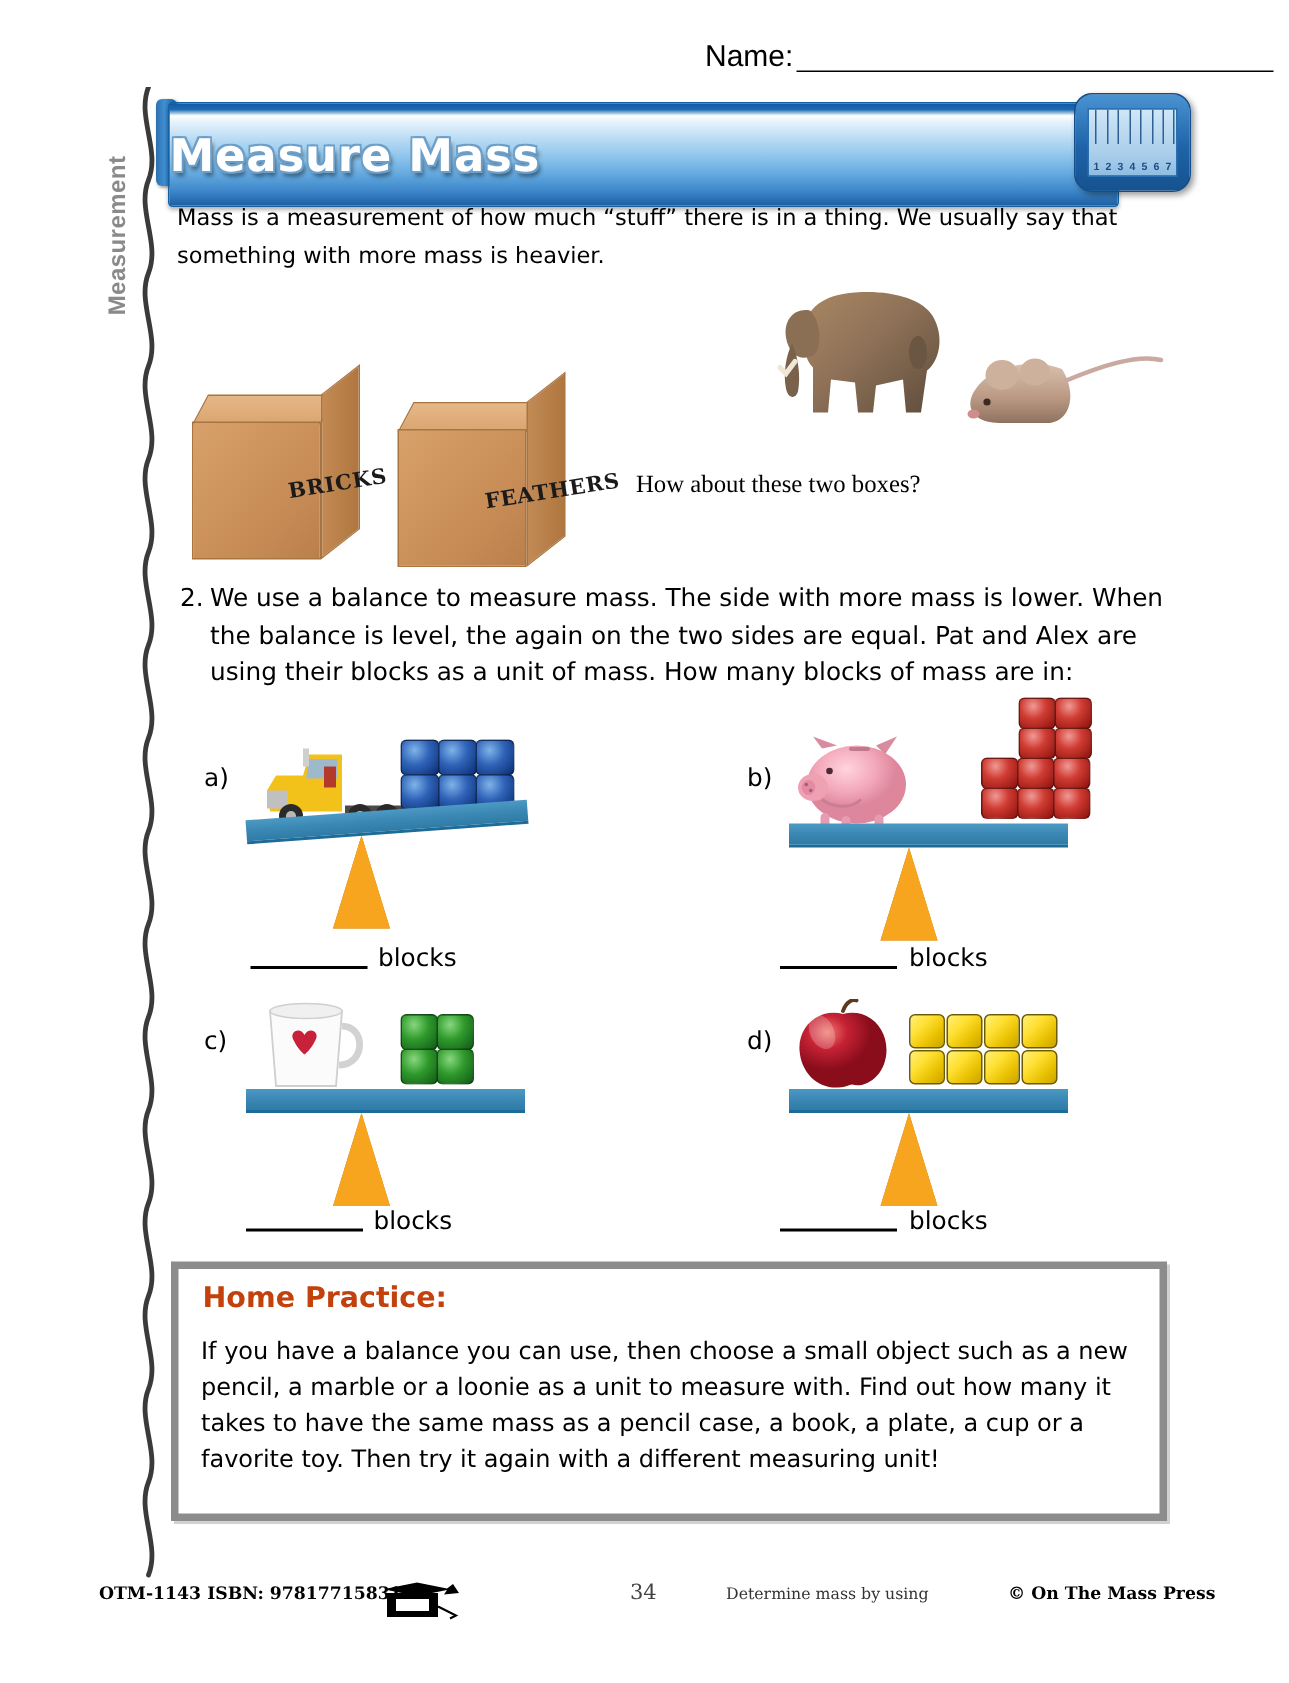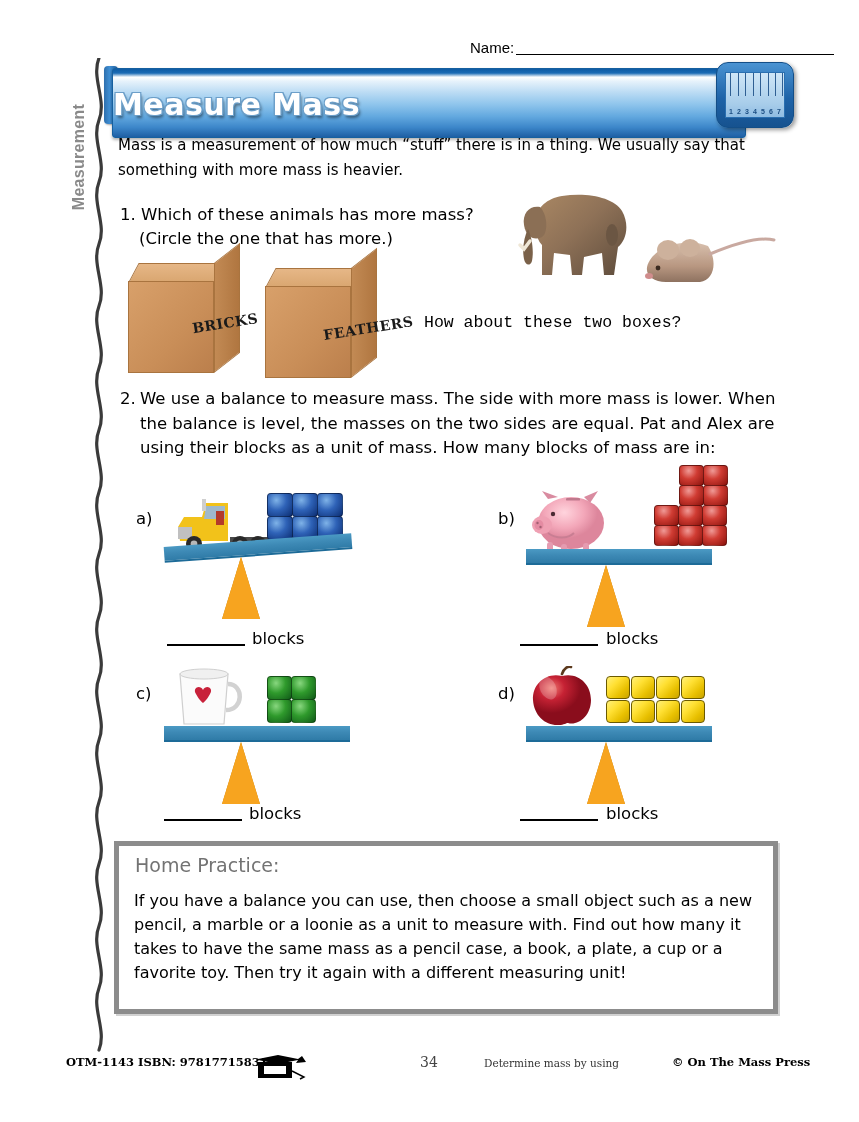--- a/index.html
+++ b/index.html
@@ -11,21 +11,21 @@
   }
   .page { position: relative; width: 859px; height: 1122px; background: #fff; }
 
   
   .name-row {
     position: absolute; left: 470px; top: 28px;
     display: flex; align-items: flex-end; gap: 2px;
   }
   .name-label {
     font-family: "Liberation Sans", sans-serif;
-    font-size: 15px; color: #000; line-height: 1; margin-top: 12px;
+    font-size: 20px; color: #000; line-height: 1;
   }
   .name-line { width: 318px; border-bottom: 1.6px solid #000; height: 14px; }
 
   
   .sidebar-label {
     position: absolute; left: -11px; top: 148px;
     width: 180px; text-align: center;
     transform: rotate(-90deg);
     font-family: "Liberation Sans", sans-serif;
     font-weight: bold; font-size: 16px;
@@ -98,21 +98,21 @@
     font-size: 15px; line-height: 25px; color: #000;
   }
   .q1 {
     position: absolute; left: 120px; top: 203px; width: 420px;
     font-family: "DejaVu Sans", sans-serif;
     font-size: 16.5px; line-height: 24px; color: #000;
   }
   .q1 .sub { display: block; padding-left: 19px; }
   .boxes-q {
     position: absolute; left: 424px; top: 313px;
-    font-family: Liberation Mono, monospace;
+    font-family: Liberation Serif, serif;
     font-size: 16.5px; color: #000;
   }
   .q2 {
     position: absolute; left: 120px; top: 387px; width: 675px;
     font-family: "DejaVu Sans", sans-serif;
     font-size: 16.5px; line-height: 24.5px; color: #000;
   }
   .q2-num { position: absolute; left: 0; top: 0; }
 
   
@@ -200,21 +200,21 @@
   .hp-box {
     position: absolute; left: 114px; top: 841px;
     width: 664px; height: 173px;
     background: #ffffff;
     border: 5px solid #8c8c8c;
     box-shadow: 2px 2px 0 rgba(0,0,0,.18);
   }
   .hp-title {
     position: absolute; left: 16px; top: 8px;
     font-family: "DejaVu Sans", sans-serif;
-    font-weight: normal; font-size: 19px; color: #737373;
+    font-weight: bold; font-size: 19px; color: #c2410c;
   }
   .hp-body {
     position: absolute; left: 15px; top: 43px; width: 636px;
     font-family: "DejaVu Sans", sans-serif;
     font-size: 16px; line-height: 24px; color: #000;
   }
 
   
   .footer { position: absolute; left: 0; top: 1052px; width: 859px; height: 30px; }
   .f-left {
@@ -284,25 +284,20 @@
           <span>5</span>
           <span>6</span>
           <span>7</span>
         </div>
       </div>
     </div>
   </div>
 
   <div class="intro">Mass is a measurement of how much “stuff” there is in a thing. We usually say that something with more mass is heavier.</div>
 
-  <div class="q1">
-    <span>1.</span>
-    <span>Which of these animals has more mass?</span>
-    <span class="sub">(Circle the one that has more.)</span>
-  </div>
 
   <svg class="elephant" width="128" height="100" viewBox="0 0 128 100">
     <defs>
       <linearGradient id="eleG" x1="0" y1="0" x2="1" y2="1">
         <stop offset="0%" stop-color="#a98763"></stop>
         <stop offset="45%" stop-color="#8e7157"></stop>
         <stop offset="100%" stop-color="#5e4c3c"></stop>
       </linearGradient>
     </defs>
     <path d="M28 40 C 24 28, 34 16, 52 13 C 76 9, 104 14, 112 28 C 120 42, 116 58, 108 64
@@ -341,21 +336,21 @@
     <div class="top-face"></div>
     <div class="right-face"></div>
     <div class="front"></div>
     <span class="cbox-label" style="left:58px; top:52px;">FEATHERS</span>
   </div>
 
   <div class="boxes-q">How about these two boxes?</div>
 
   <div class="q2">
     <span class="q2-num">2.</span>
-    <span style="display:block; padding-left:20px;">We use a balance to measure mass. The side with more mass is lower. When the balance is level, the masses on the two sides are equal. Pat and Alex are using their blocks as a unit of mass. How many blocks of mass are in:</span>
+    <span style="display:block; padding-left:20px;">We use a balance to measure mass. The side with more mass is lower. When the balance is level, the again on the two sides are equal. Pat and Alex are using their blocks as a unit of mass. How many blocks of mass are in:</span>
   </div>
 
   <div class="balance" style="left:136px; top:487px;">
     <span class="bal-letter">a)</span>
 
     <svg class="truck" style="left:36px; top:10px;" width="120" height="62" viewBox="0 0 120 62">
       <rect x="58" y="40" width="58" height="8" fill="#4a4a4a"></rect>
       <path d="M12 20 L 30 20 L 34 6 L 56 6 L 56 44 L 8 44 L 6 30 Z" fill="#f2c21a"></path>
       <path d="M34 9 L 53 9 L 53 22 L 32 22 Z" fill="#9fb9cc"></path>
       <rect x="6" y="30" width="14" height="12" fill="#c0c0c0"></rect>

